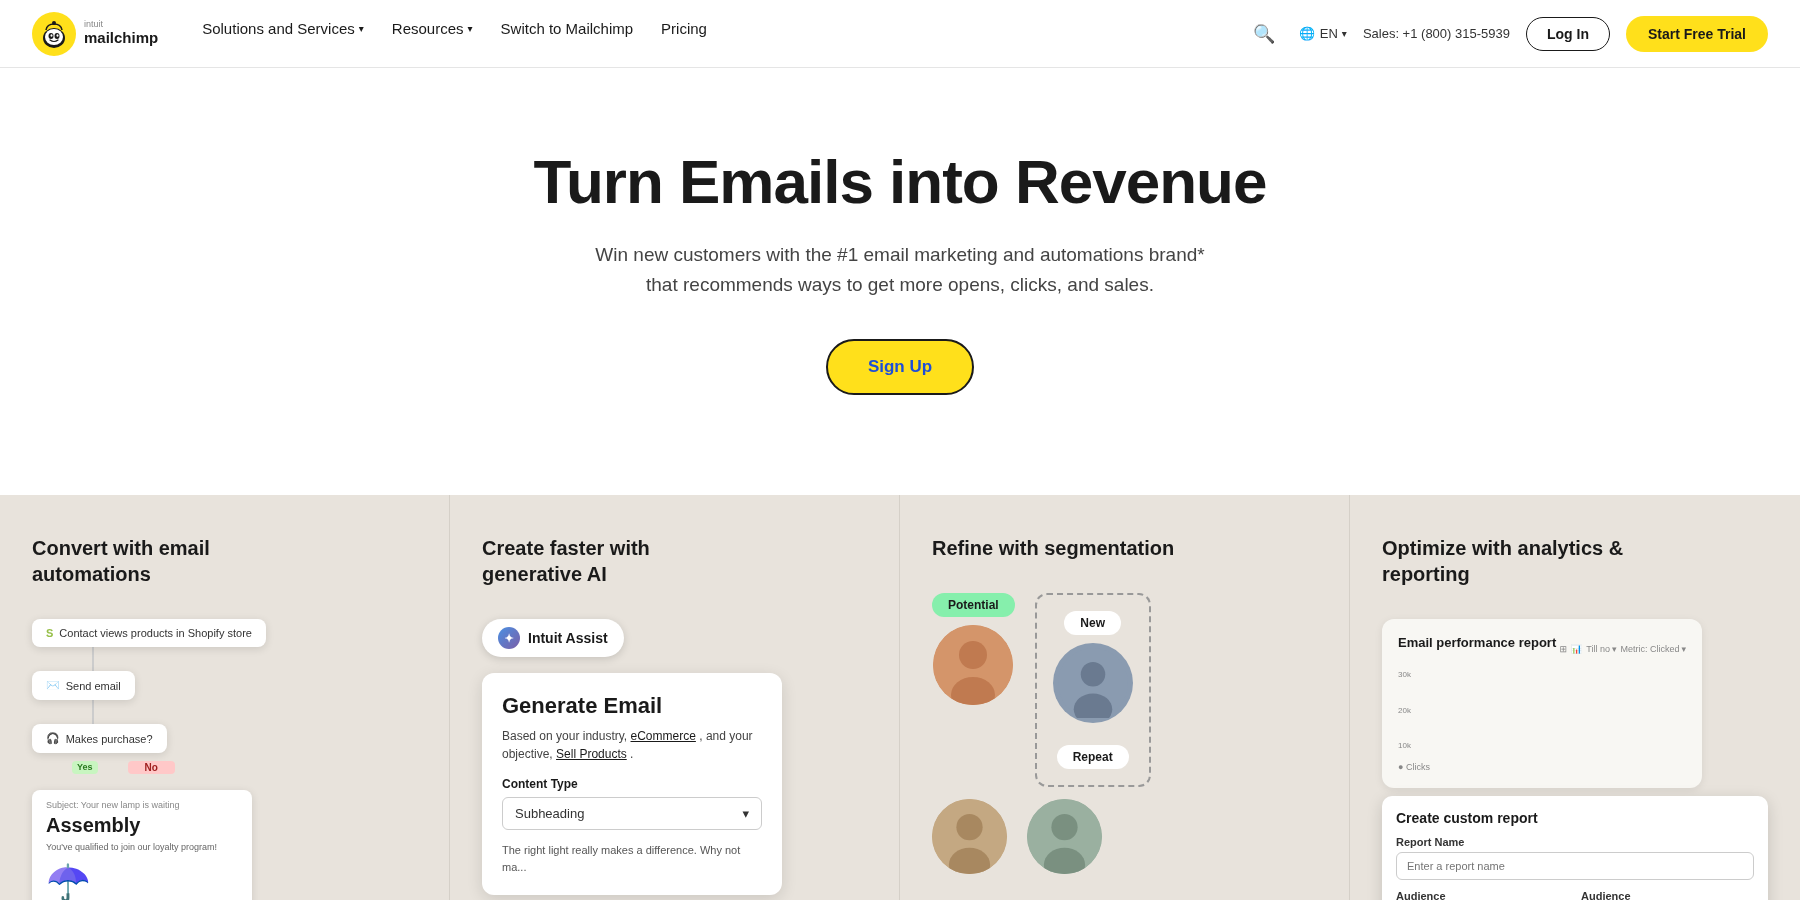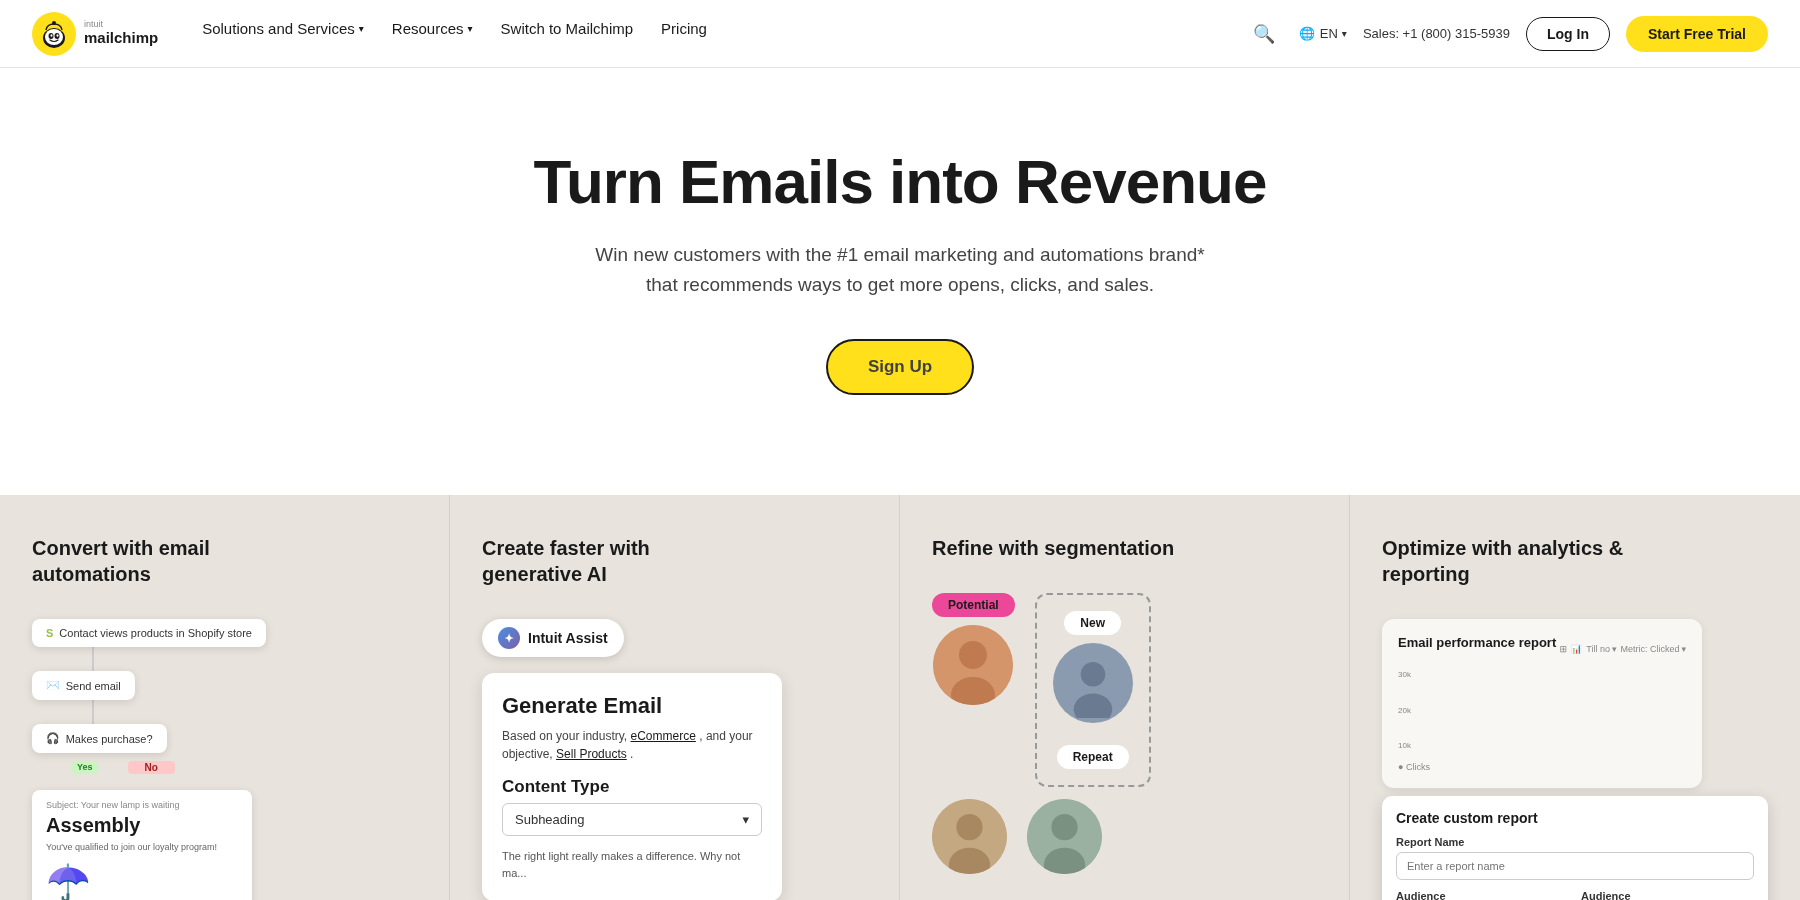--- a/index.html
+++ b/index.html
@@ -48,21 +48,21 @@
       letter-spacing: -1px; margin-bottom: 24px;
     }
     .hero-subtitle {
       font-size: 19px; color: #444; line-height: 1.55; max-width: 640px;
       margin-bottom: 40px;
       text-align: center;
     }
     .btn-signup {
       padding: 16px 40px; border: 2px solid #1a1a1a; border-radius: 30px;
       background: #ffe01b; font-size: 17px; font-weight: 700; cursor: pointer;
-      color: #404040;
+      color: #1d4ed8;
     }
 
     
     .features {
       display: grid; grid-template-columns: repeat(4, 1fr);
       background: #e8e3dc; gap: 0;
     }
     .feature-card {
       background: #e8e3dc; padding: 40px 32px 0;
       border-right: 1px solid #d5d0c8; position: relative; overflow: hidden;
@@ -107,35 +107,35 @@
       color: #1a1a1a; margin-bottom: 16px;
     }
     .assist-dot { width: 22px; height: 22px; background: linear-gradient(135deg, #4a90e2, #7b5ea7); border-radius: 50%; display: flex; align-items: center; justify-content: center; color: white; font-size: 11px; }
     .gen-email-panel {
       background: #fff; border-radius: 12px; padding: 20px;
       box-shadow: 0 4px 16px rgba(0,0,0,0.12); max-width: 300px;
     }
     .gen-email-title { font-size: 22px; font-weight: 800; color: #1a1a1a; margin-bottom: 8px; }
     .gen-email-desc { font-size: 12px; color: #444; line-height: 1.5; margin-bottom: 14px; }
     .gen-email-desc a { color: #1a1a1a; text-decoration: underline; }
-    .content-type-label { font-size: 17px; font-weight: 700; color: #1a1a1a; margin-bottom: 6px; }
+    .content-type-label { font-size: 12px; font-weight: 700; color: #1a1a1a; margin-bottom: 6px; }
     .content-type-select {
       border: 1.5px solid #ccc; border-radius: 6px; padding: 8px 12px;
       font-size: 13px; color: #333; display: flex; justify-content: space-between;
       align-items: center; cursor: pointer; margin-bottom: 12px;
     }
     .gen-email-text { font-size: 11px; color: #555; line-height: 1.5; }
     .seg-person {
       display: flex; flex-direction: column; align-items: center; gap: 8px;
     }
     .seg-badge {
       padding: 5px 16px; border-radius: 20px; font-size: 12px; font-weight: 700;
       color: #1a1a1a;
     }
-    .badge-yellow { background: #ec4899; }
+    .badge-yellow { background: #86efac; }
     .badge-tan { background: #ffffff; }
     .person-avatar {
       width: 80px; height: 80px; border-radius: 50%; background: #ccc;
       overflow: hidden; display: flex; align-items: center; justify-content: center;
       font-size: 36px;
     }
     .avatar-1 { background: #d4956a; }
     .avatar-2 { background: #8a9bb0; }
     .avatar-3 { background: #c4a882; }
     .avatar-4 { background: #9ab0a0; }

